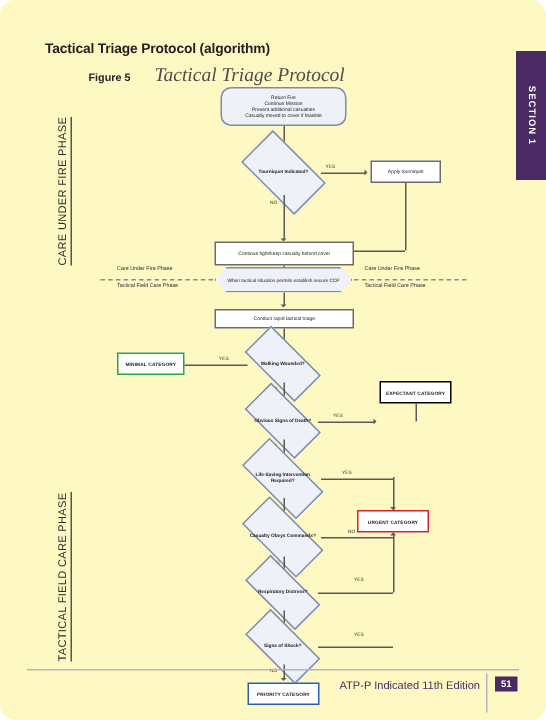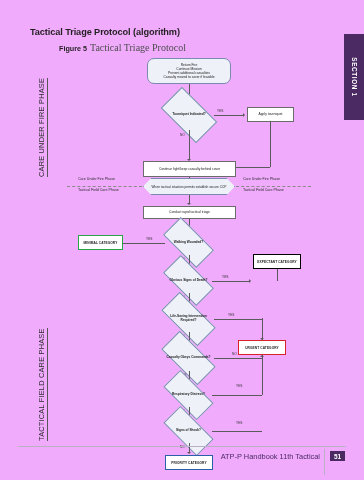--- a/index.html
+++ b/index.html
@@ -3,31 +3,31 @@
 <meta charset="utf-8">
 <style>
   html,body{margin:0;padding:0;}
   body{
     width:364px;height:480px;
     background:#ffffff;
     font-family:"Liberation Sans",sans-serif;
     overflow:hidden;
     position:relative;
   }
-  .page{position:absolute;inset:0;background:#f0abfc;}
+  .page{position:absolute;inset:0;background:#fef9c3;border-radius:10px;}
 
   
   .title{
     position:absolute;left:30px;top:27px;
     font-size:9.2px;font-weight:bold;color:#231f20;
     letter-spacing:-0.1px;
   }
   .figline{position:absolute;left:30px;top:42px;font-size:7.2px;color:#231f20;white-space:nowrap;}
   .figline .fignum{font-weight:bold;padding-left:29px;}
-  .figline .figcap{font-family:"Liberation Serif",serif;color:#4d4d4d;margin-left:3px;font-size:10px;}
+  .figline .figcap{font-family:"Liberation Serif",serif;font-style:italic;color:#4d4d4d;margin-left:16px;font-size:13px;}
 
   
   .section-tab{
     position:absolute;right:0;top:34px;width:20px;height:86px;
     background:#4b2a63;
   }
   .section-tab span{
     position:absolute;left:50%;top:50%;
     transform:translate(-50%,-50%) rotate(90deg);
     transform-origin:center;
@@ -296,17 +296,17 @@
     <div class="elabel" style="left:180px;top:445px;">NO</div>
     <div class="ln lnv" style="left:188.6px;top:443px;height:10px;"></div>
     <div class="arrow-d" style="left:187px;top:452px;"></div>
 
     <div class="cat cat-priority" style="left:165px;top:455px;width:48px;height:15px;">
       <span>PRIORITY CATEGORY</span>
     </div>
   </div>
 
   <div class="footer-rule"></div>
-  <div class="footer-txt">ATP-P Handbook 11th Tactical</div>
+  <div class="footer-txt">ATP-P Indicated 11th Edition</div>
   <div class="footer-sep"></div>
   <div class="pagebox">51</div>
 
 </div>
 
 </body></html>

